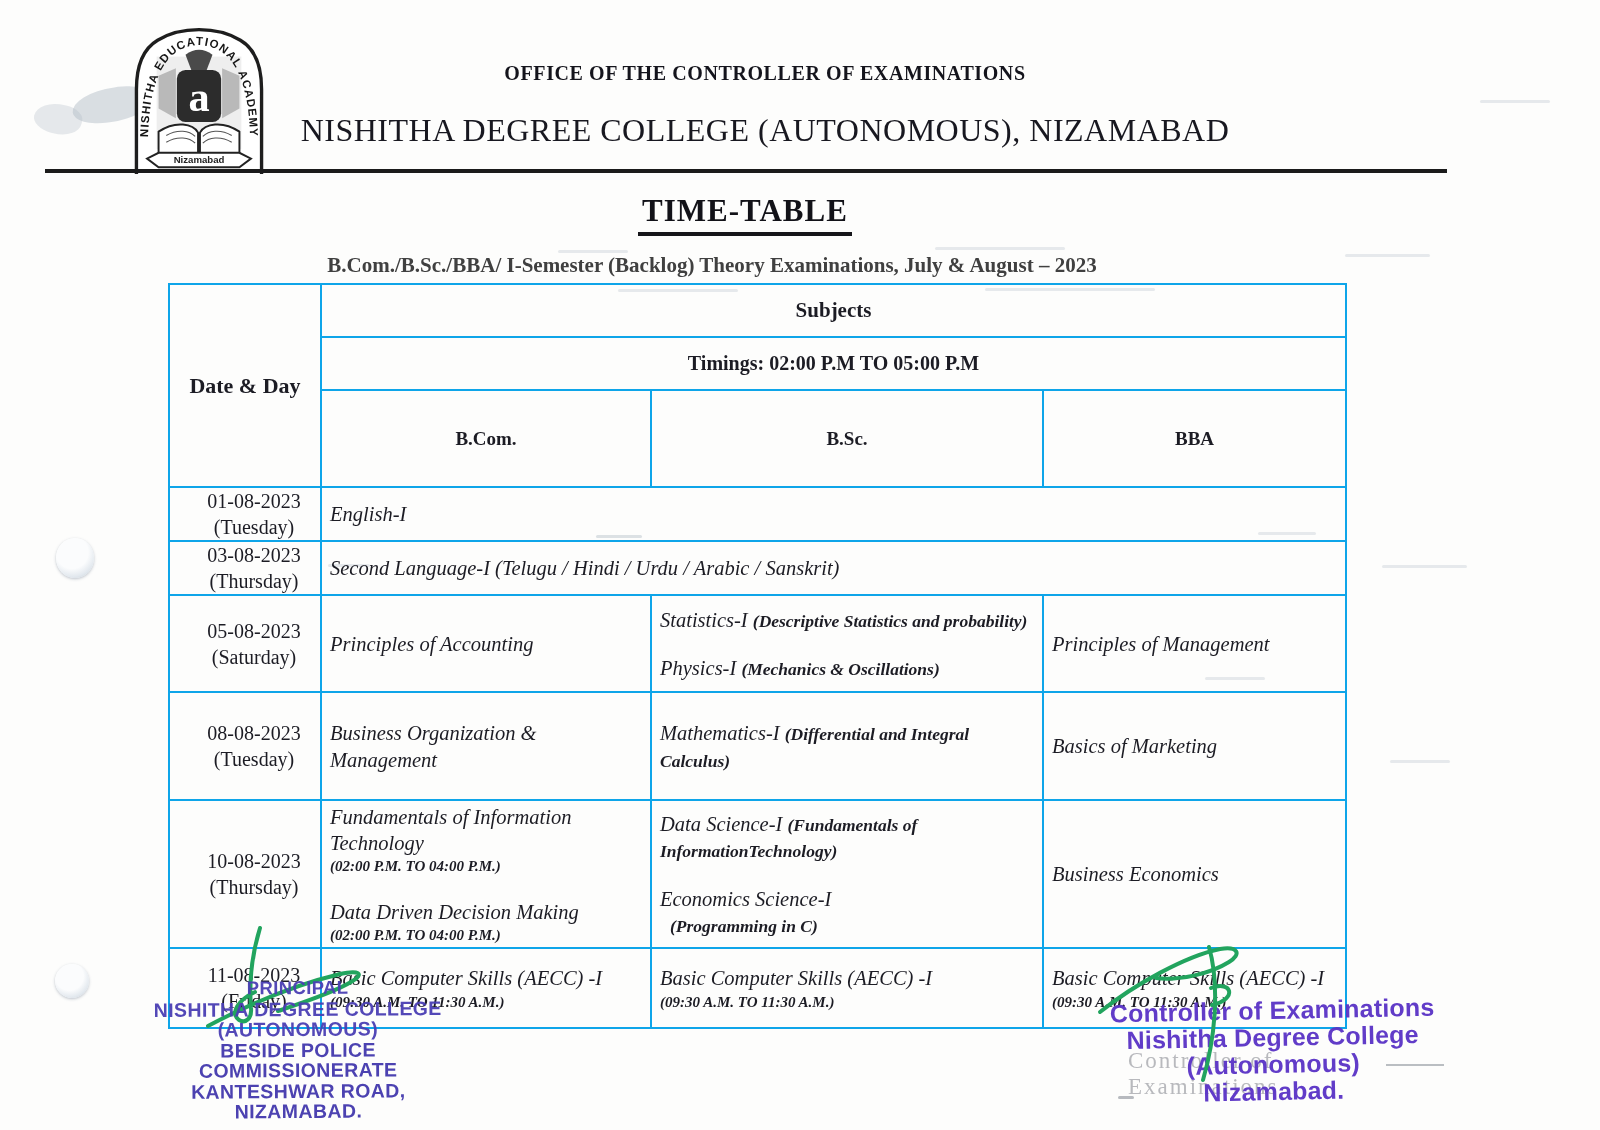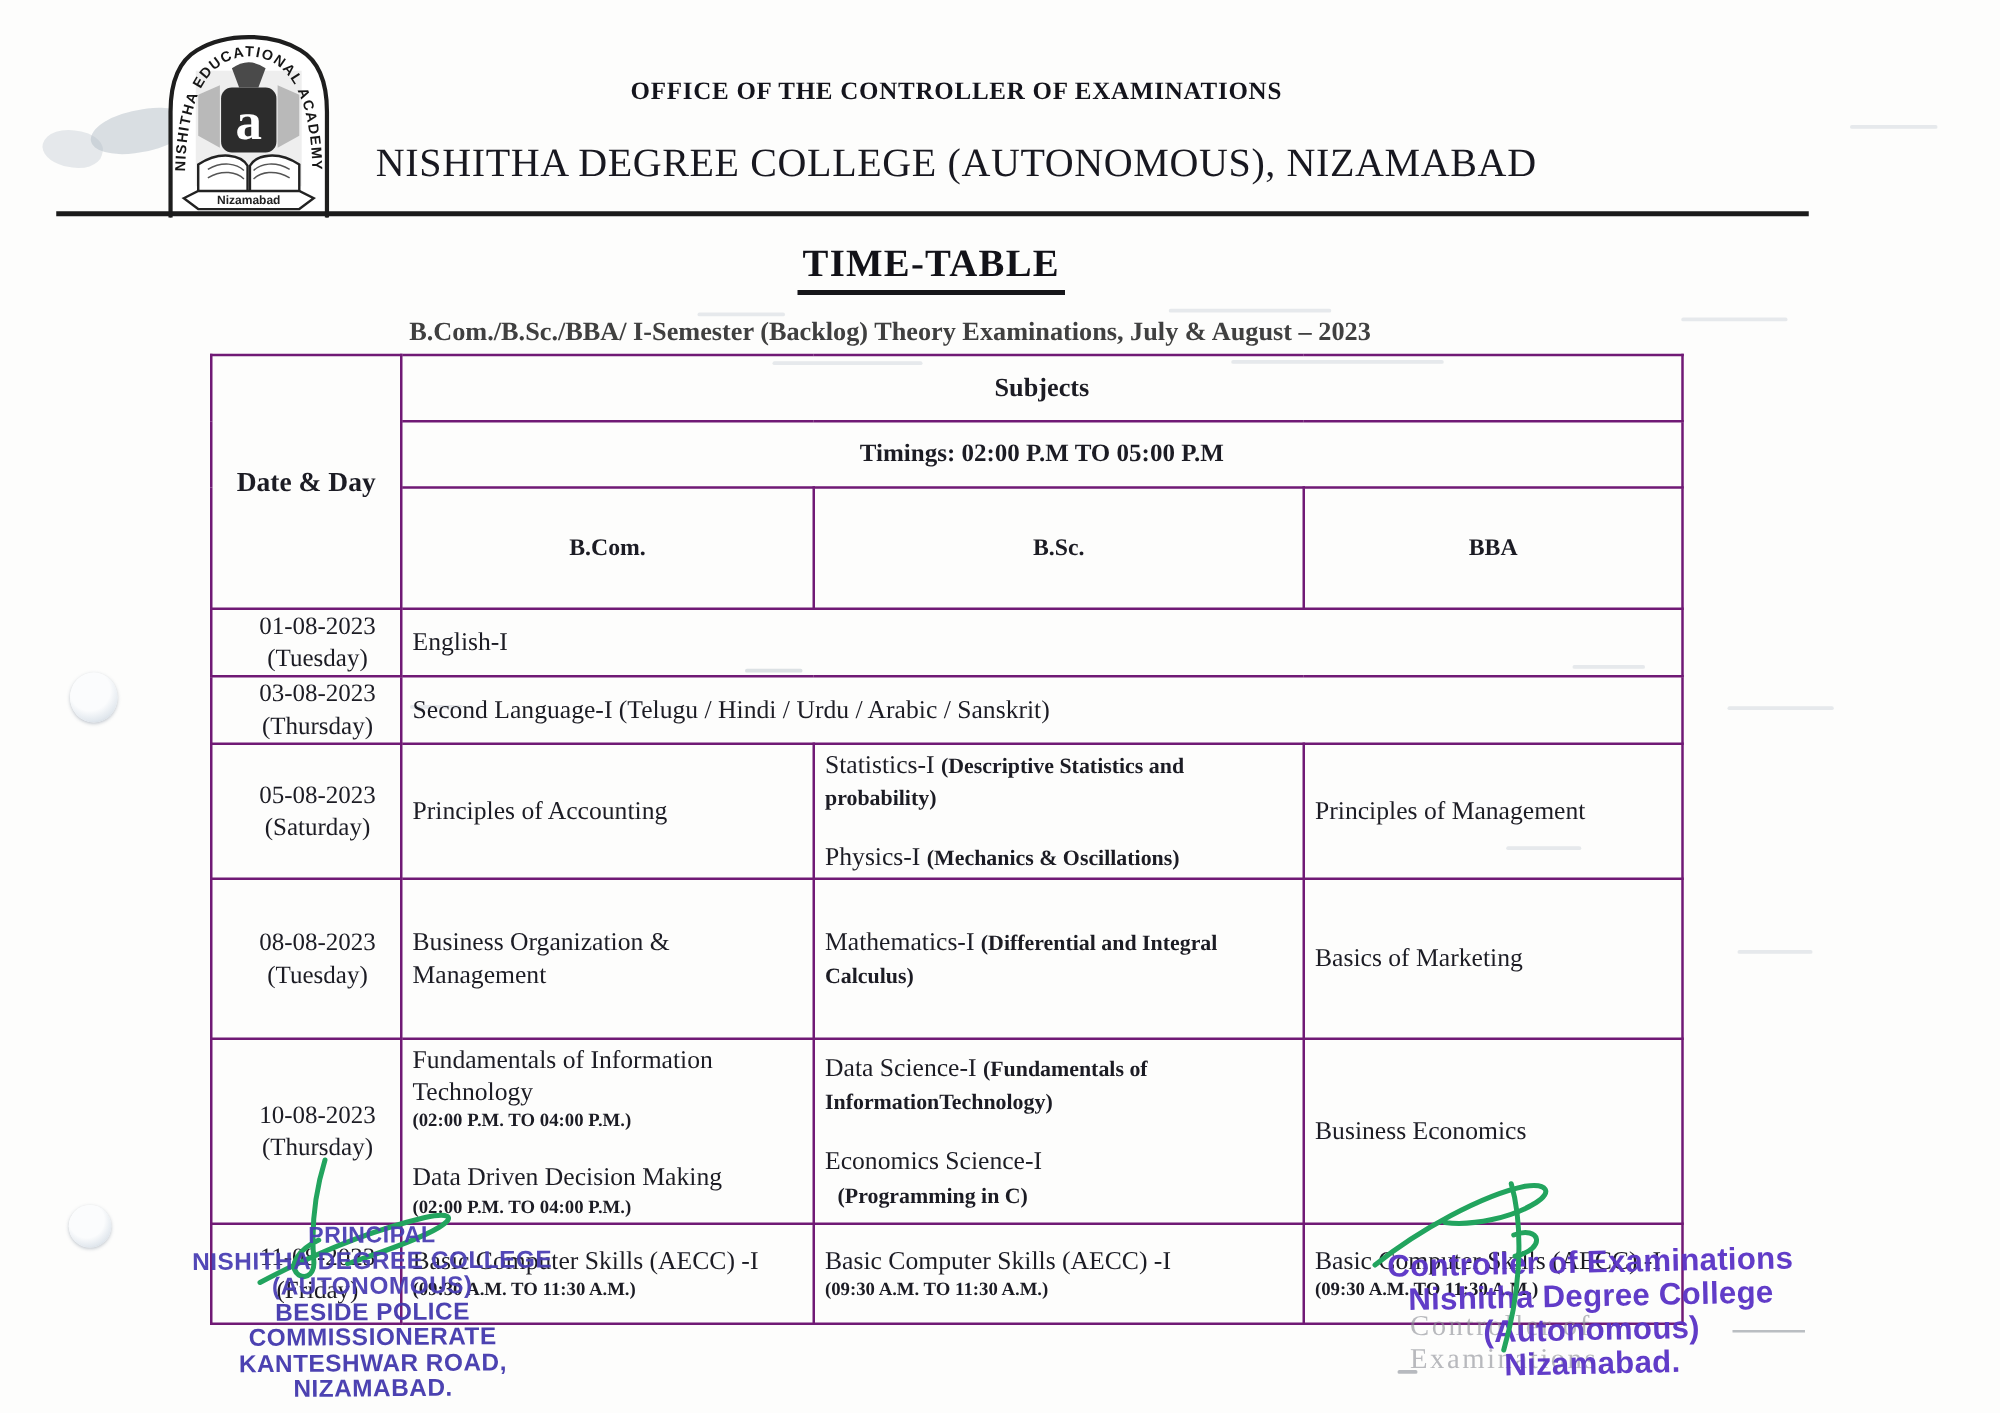--- a/index.html
+++ b/index.html
@@ -36,36 +36,36 @@
   }
   .subtitle {
     position:absolute; top:253px; left:0; width:1424px; text-align:center;
     font-size:21px; font-weight:bold; color:#404040;
   }
   
   table.tt {
     position:absolute; left:168px; top:283px; width:1177px;
     border-collapse:collapse; table-layout:fixed;
   }
-  table.tt td { border:2px solid #701a75; }
+  table.tt td { border:2px solid #0ea5e9; }
   .h-subjects { height:36px; text-align:center; font-weight:bold; font-size:21px; }
   .h-timings  { height:38px; text-align:center; font-weight:bold; font-size:20px; }
   .h-deg      { height:39px; text-align:center; font-weight:bold; font-size:19px; }
   .h-dateday  { text-align:center; font-weight:bold; font-size:22px; vertical-align:middle; }
   .c-date { text-align:center; vertical-align:middle; font-size:20px; line-height:1.3;padding-left:18px; }
-  .c-sub  { padding:3px 6px 2px 8px; vertical-align:middle; font-size:20.5px; line-height:1.28; }
+  .c-sub  { padding:3px 6px 2px 8px; vertical-align:middle; font-size:20.5px; line-height:1.28;font-style:italic; }
   .c-sub .line.b { font-weight:bold; }
   .c-sub .line.sm { font-size:15px; line-height:1.35; }
   .c-sub .line.gap { margin-top:22px; }
   .c-sub .line.ind { padding-left:10px; }
   .c-sub span.bb { font-weight:bold; font-size:17.5px; }
   tbody tr:nth-child(1) { height:53px; }
   tbody tr:nth-child(2) { height:53px; }
   tbody tr:nth-child(3) { height:97px; }
-  tbody tr:nth-child(4) { height:128px; }
+  tbody tr:nth-child(4) { height:108px; }
   tbody tr:nth-child(5) { height:145px; }
   tbody tr:nth-child(6) { height:80px; }
   
   .stamp-principal {
     position:absolute; left:140px; top:978px; width:316px; text-align:center;
     font-family:"Liberation Sans", sans-serif; font-weight:bold;
     color:#4a3fb4; font-size:19.5px; line-height:20.5px; letter-spacing:.4px;
     opacity:.95; transform:rotate(-.4deg);
   }
   .stamp-principal .sline:nth-child(4), .stamp-principal .sline:nth-child(5) { color:#4338ad; }

